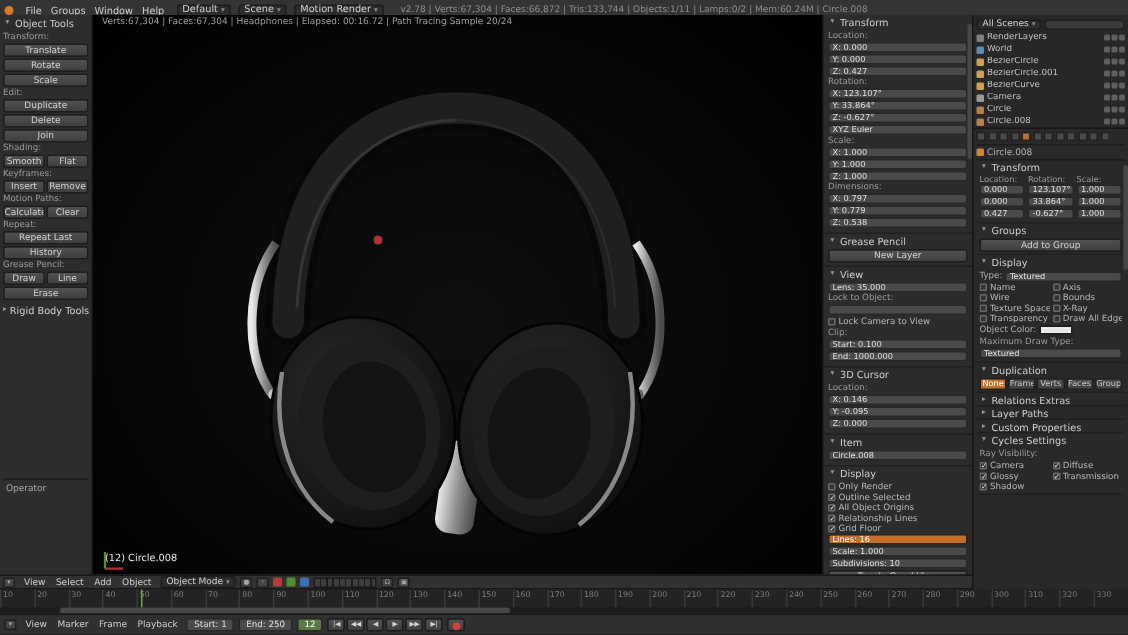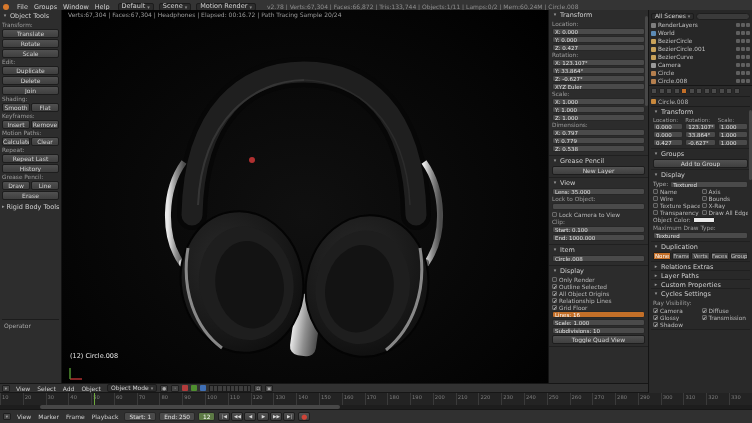--- a/index.html
+++ b/index.html
@@ -37,21 +37,21 @@
 .toolshelf{position:absolute;left:0;top:10px;width:62px;height:373px;background:#2d2d2d;
   border-right:1px solid #141414;padding:2px;display:flex;flex-direction:column;overflow:hidden}
 .shelf-h{font-size:5.8px;color:#9c9c9c;height:7px;line-height:7px;margin-top:1px}
 .shelf-btns{display:flex;gap:1px;margin-bottom:1px}
 .operator-box{margin-top:auto;border-top:1px solid #1c1c1c;height:62px;padding:2px;font-size:6px;color:#a8a8a8}
 
 
 .viewport{position:absolute;left:62px;top:10px;width:486px;height:373px;overflow:hidden;
   background:radial-gradient(ellipse at 50% 55%,#101010 0%,#050505 70%,#000 100%)}
 .render-status{position:absolute;left:6px;top:1px;color:#9d9d9d;font-size:6px;white-space:nowrap}
-.vp-object-label{position:absolute;left:8px;bottom:23px;color:#e8e8e8;font-size:6.5px}
+.vp-object-label{position:absolute;left:8px;bottom:7px;color:#e8e8e8;font-size:6.5px}
 .axis-gizmo{position:absolute;left:6px;bottom:2px;width:20px;height:14px}
 
 
 .npanel{position:absolute;left:548px;top:10px;width:100px;height:373px;background:#2c2c2c;
   border-left:1px solid #141414;overflow:hidden}
 .npanel .panel{padding:1px 3px 2px 3px}
 
 
 .rightcol{position:absolute;left:648px;top:10px;width:104px;height:383px;background:#292929;
   border-left:1px solid #141414;overflow:hidden}
@@ -341,20 +341,33 @@
       <div class="field">Lens: 35.000</div>
       <div class="plabel">Lock to Object:</div>
       <div class="field"></div>
       <div class="chkrow">
         <span class="chk"></span>
         <span>Lock Camera to View</span>
       </div>
       <div class="plabel">Clip:</div>
       <div class="field">Start: 0.100</div>
       <div class="field">End: 1000.000</div>
+    </div>
+    <div class="panel">
+      <div class="phead">
+          <span class="tri">▾</span>
+          <span>3D Cursor</span>
+        </div>
+      <div class="plabel">Location:</div>
+      <div>
+
+      <div class="field">X: 0.146</div>
+          <div class="field">Y: -0.095</div>
+          <div class="field">Z: 0.000</div>
+        </div>
     </div>
     <div class="panel">
       <div class="phead">
           <span class="tri">▾</span>
           <span>Item</span>
         </div>
       <div class="field">Circle.008</div>
     </div>
     <div class="panel">
       <div class="phead">

